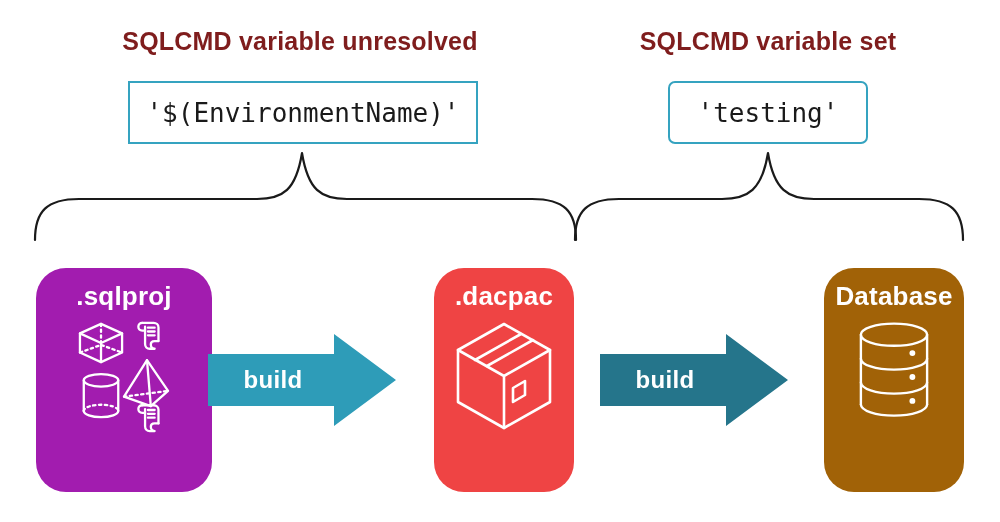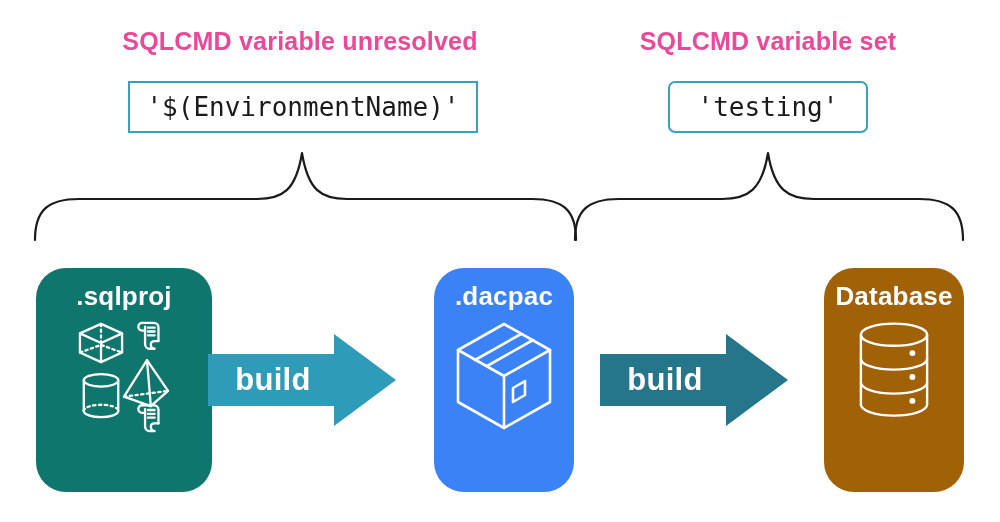--- a/index.html
+++ b/index.html
@@ -2,56 +2,56 @@
 <html><head>
 <meta charset="utf-8">
 <style>
   html,body{margin:0;padding:0;background:#ffffff;}
   #canvas{
     position:relative;width:1000px;height:522px;background:#ffffff;
     font-family:"Liberation Sans",sans-serif;overflow:hidden;
   }
   .heading{
     position:absolute;top:27px;text-align:center;
-    font-size:25px;font-weight:bold;color:#ec4899;letter-spacing:0.2px;
+    font-size:25px;font-weight:bold;color:#7f1d1d;letter-spacing:0.2px;
   }
   #heading-left{left:60px;width:480px;}
   #heading-right{left:593px;width:350px;}
   .code-box{
-    position:absolute;top:81px;height:52px;box-sizing:border-box;
+    position:absolute;top:81px;height:63px;box-sizing:border-box;
     border:2.5px solid #35A3C0;background:#ffffff;
     display:flex;align-items:center;justify-content:center;
     font-family:"DejaVu Sans Mono",monospace;font-size:26px;color:#1a1a1a;
   }
   #codebox-left{left:128px;width:350px;}
   #codebox-right{left:668px;width:200px;border-radius:7px;}
   .brace{position:absolute;top:149px;}
   #brace-left{left:33px;}
   #brace-right{left:573px;}
   .card{
     position:absolute;top:268px;height:224px;border-radius:30px;
     display:flex;flex-direction:column;align-items:center;
   }
-  #card-sqlproj{left:36px;width:176px;background:#0f766e;}
-  #card-dacpac{left:434px;width:140px;background:#3b82f6;}
+  #card-sqlproj{left:36px;width:176px;background:#a21caf;}
+  #card-dacpac{left:434px;width:140px;background:#ef4444;}
   #card-database{left:824px;width:140px;background:#a16207;}
   .card-label{
     margin-top:13px;font-size:26px;font-weight:bold;color:#ffffff;letter-spacing:0.2px;
   }
   .card-icon{margin-top:8px;}
   .arrow{
     position:absolute;top:330px;width:192px;height:100px;
   }
   .arrow svg{position:absolute;left:0;top:0;}
   #arrow-build{left:208px;}
   #arrow-deploy{left:600px;}
   .arrow-label{
     position:absolute;left:0;top:0;width:130px;height:100px;
     display:flex;align-items:center;justify-content:center;
-    font-size:31px;font-weight:bold;color:#ffffff;letter-spacing:0.3px;
+    font-size:24px;font-weight:bold;color:#ffffff;letter-spacing:0.3px;
   }
 </style>
 </head>
 <body>
 
 <div id="canvas">
 
   <div id="heading-left" class="heading">SQLCMD variable unresolved</div>
   <div id="heading-right" class="heading">SQLCMD variable set</div>
 

